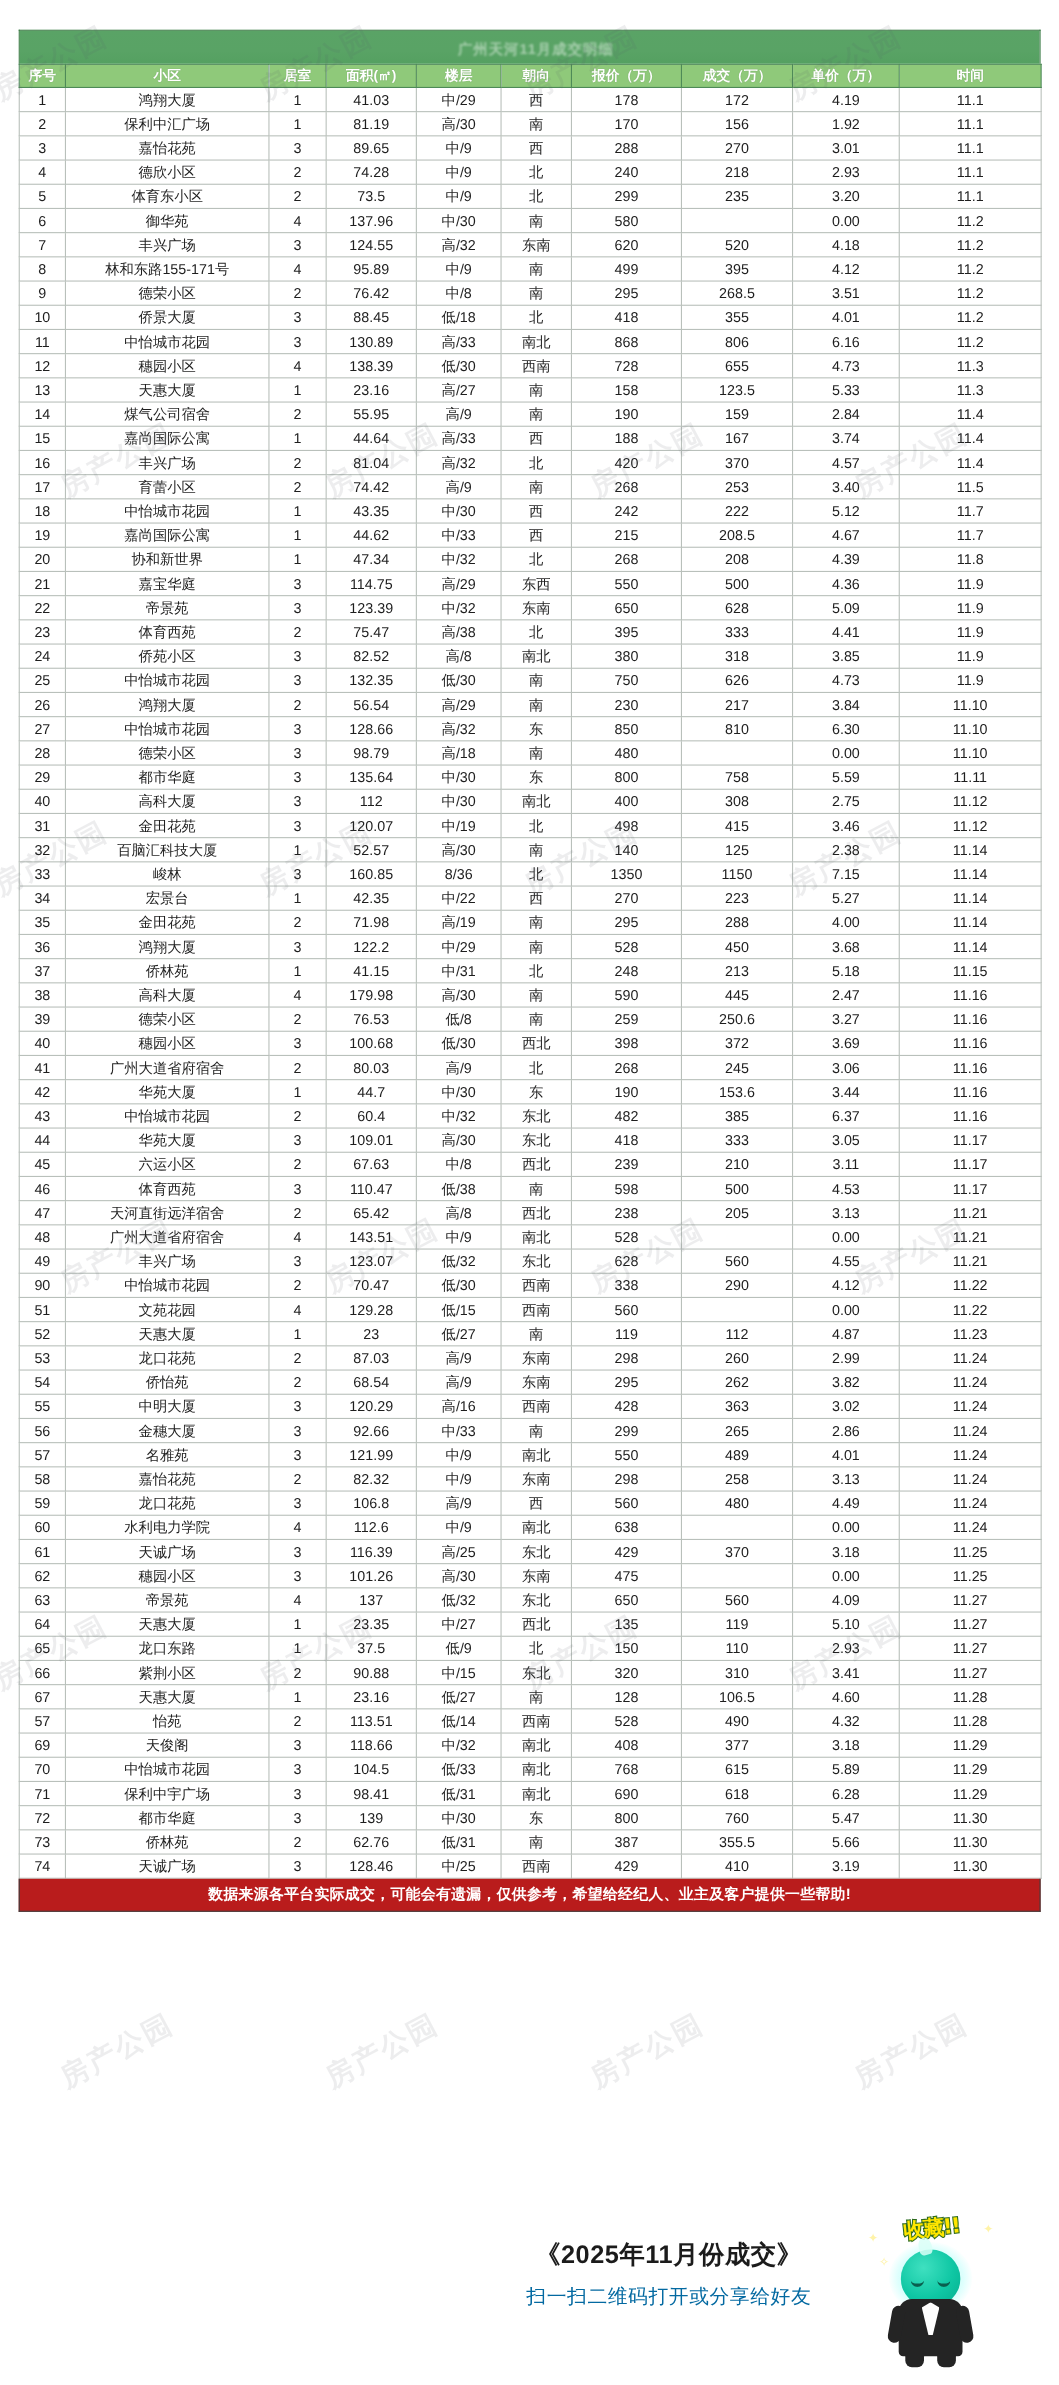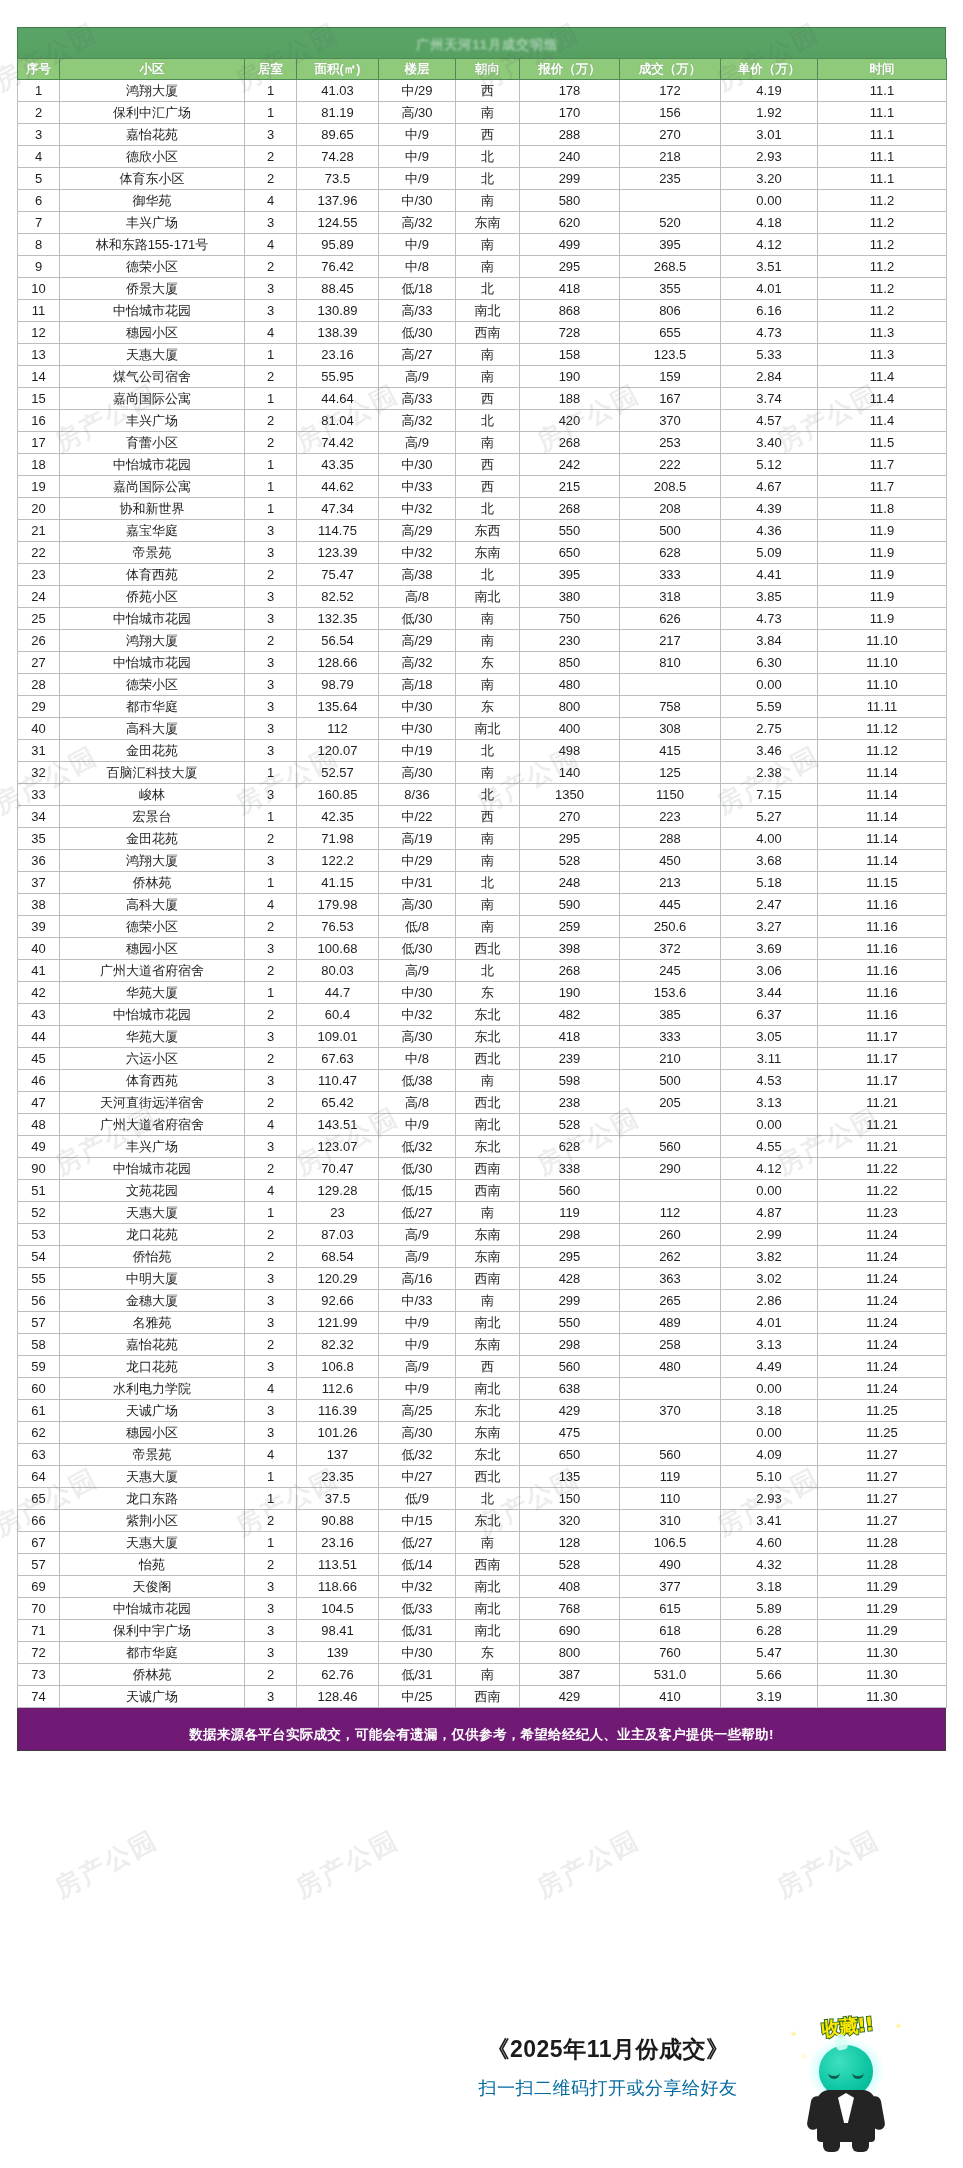--- a/index.html
+++ b/index.html
@@ -112,26 +112,26 @@
   col.w-face  { width: 64px;  }
   col.w-ask   { width: 100px; }
   col.w-deal  { width: 101px; }
   col.w-unit  { width: 97px;  }
   col.w-date  { width: 129px; }
 
   
   .note-bar {
     width: 929px;
     box-sizing: border-box;
-    background: #701a75;
+    background: #b91c1c;
     color: #ffffff;
     font-size: 13.5px;
     font-weight: 700;
     text-align: center;
-    padding: 18px 4px 6px;
+    padding: 5px 4px 6px;
     border: 1px solid #3e3e3e;
     border-top: none;
     letter-spacing: 0.3px;
   }
 
   
   .bottom-area {
     position: absolute;
     left: 0;
     top: 1952px;
@@ -1199,21 +1199,21 @@
           <td class="c-num">11.30</td>
         </tr>
         <tr>
           <td class="c-idx">73</td>
           <td class="c-name">侨林苑</td>
           <td class="c-num">2</td>
           <td class="c-num">62.76</td>
           <td class="c-num">低/31</td>
           <td class="c-num">南</td>
           <td class="c-num">387</td>
-          <td class="c-num">531.0</td>
+          <td class="c-num">355.5</td>
           <td class="c-num">5.66</td>
           <td class="c-num">11.30</td>
         </tr>
         <tr>
           <td class="c-idx">74</td>
           <td class="c-name">天诚广场</td>
           <td class="c-num">3</td>
           <td class="c-num">128.46</td>
           <td class="c-num">中/25</td>
           <td class="c-num">西南</td>

